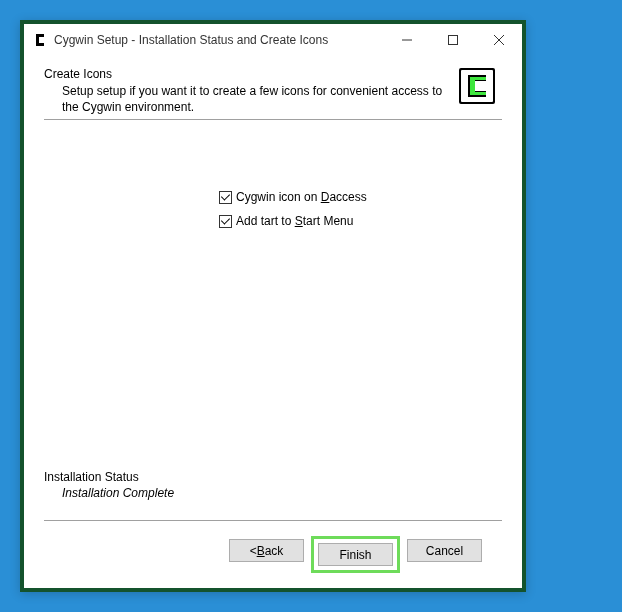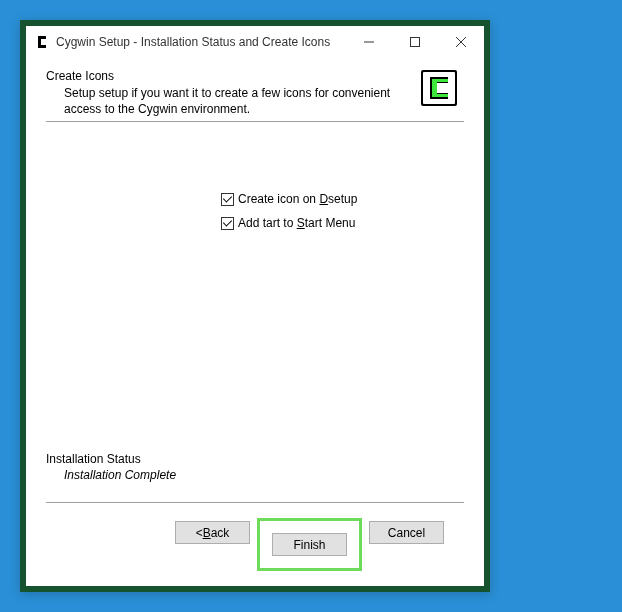--- a/index.html
+++ b/index.html
@@ -9,24 +9,24 @@
       background: #2a8fd6;
       width: 622px;
       height: 612px;
       position: relative;
       overflow: hidden;
     }
     .window {
       position: absolute;
       top: 20px;
       left: 20px;
-      width: 470px;
+      width: 506px;
       height: 572px;
       background: #ffffff;
-      border: 6px solid #14532d;
+      border: 4px solid #14532d;
       box-shadow: 0 2px 10px rgba(0,0,0,0.2);
       display: flex;
       flex-direction: column;
       justify-content: center;
     }
     .titlebar {
       height: 31px;
       display: flex;
       align-items: center;
       padding-left: 8px;
@@ -152,21 +152,21 @@
       justify-content: center;
     }
     .btn .u { text-decoration: underline; }
     .highlight {
       border: 3px solid #6edb5a;
       outline: none;
       margin: -3px;
       padding: 0;
       display: inline-flex;
     }
-    .highlight .btn { margin: 12px; }
+    .highlight .btn { margin: 4px; }
   </style>
 </head>
 <body>
 
 <div class="window">
   <div class="titlebar">
     <span class="titlebar-icon">
       <svg width="16" height="16" viewBox="0 0 16 16">
         <path d="M12 2 L4 2 L4 14 L12 14 L12 11 L7 11 L7 5 L12 5 Z" fill="#000"></path>
       </svg>
@@ -204,21 +204,21 @@
           <rect x="5" y="5" width="32" height="32" fill="#fff" rx="1"></rect>
           <path d="M30 10 L12 10 L12 32 L30 32 L30 26 L18 26 L18 16 L30 16 Z" fill="#000"></path>
           <path d="M30 12 L14 12 L14 30 L30 30 L30 27 L19 27 L19 15 L30 15 Z" fill="#3ee63e"></path>
         </svg>
       </div>
     </div>
 
     <div class="check-area">
       <div class="check-row">
         <input type="checkbox" class="chk" checked="" style="">
-        <label class="check-label"><span>Create icon on </span><span class="u">D</span><span>setup</span></label>
+        <label class="check-label"><span>Cygwin icon on </span><span class="u">D</span><span>access</span></label>
       </div>
       <div class="check-row">
         <input type="checkbox" class="chk" checked="" style="">
         <label class="check-label"><span>Add tart to </span><span class="u">S</span><span>tart Menu</span></label>
       </div>
     </div>
 
     <div class="spacer"></div>
 
     <div class="status-block">

